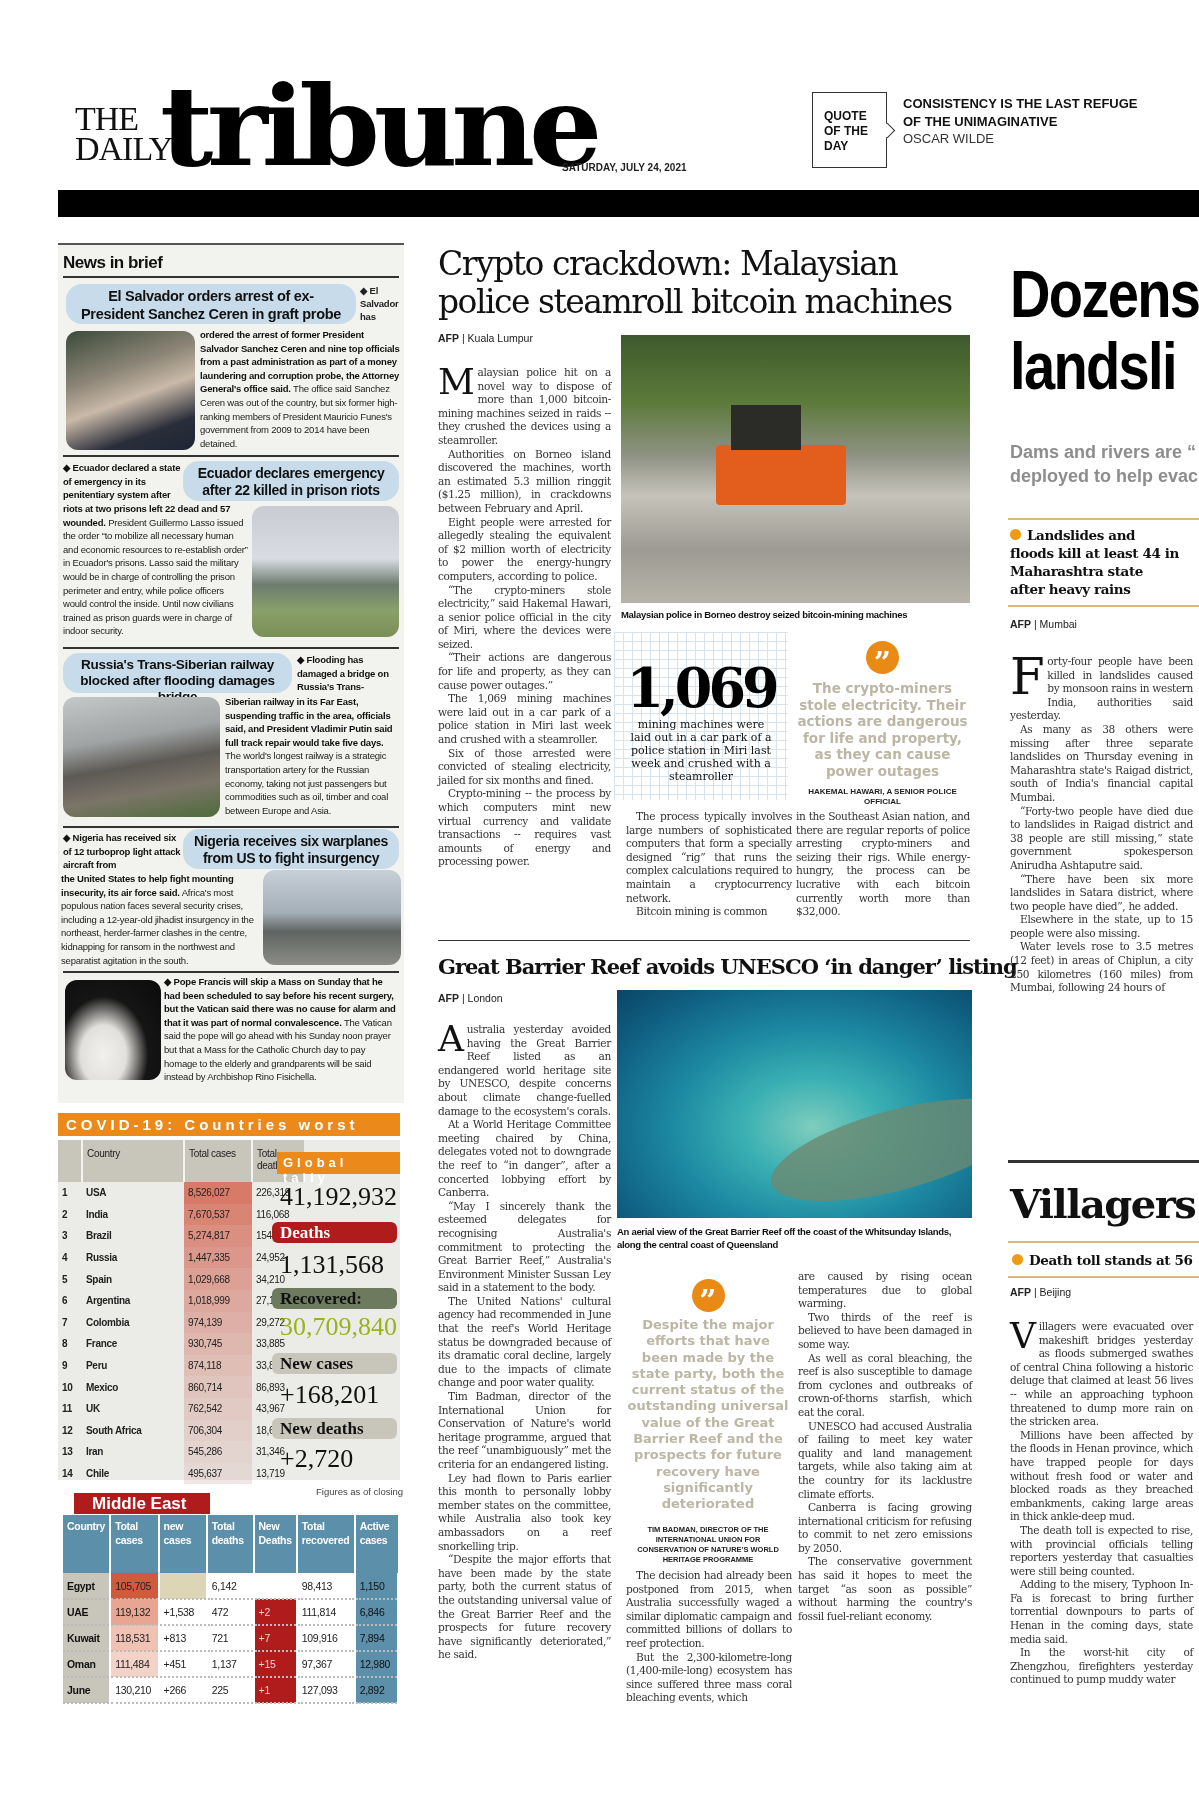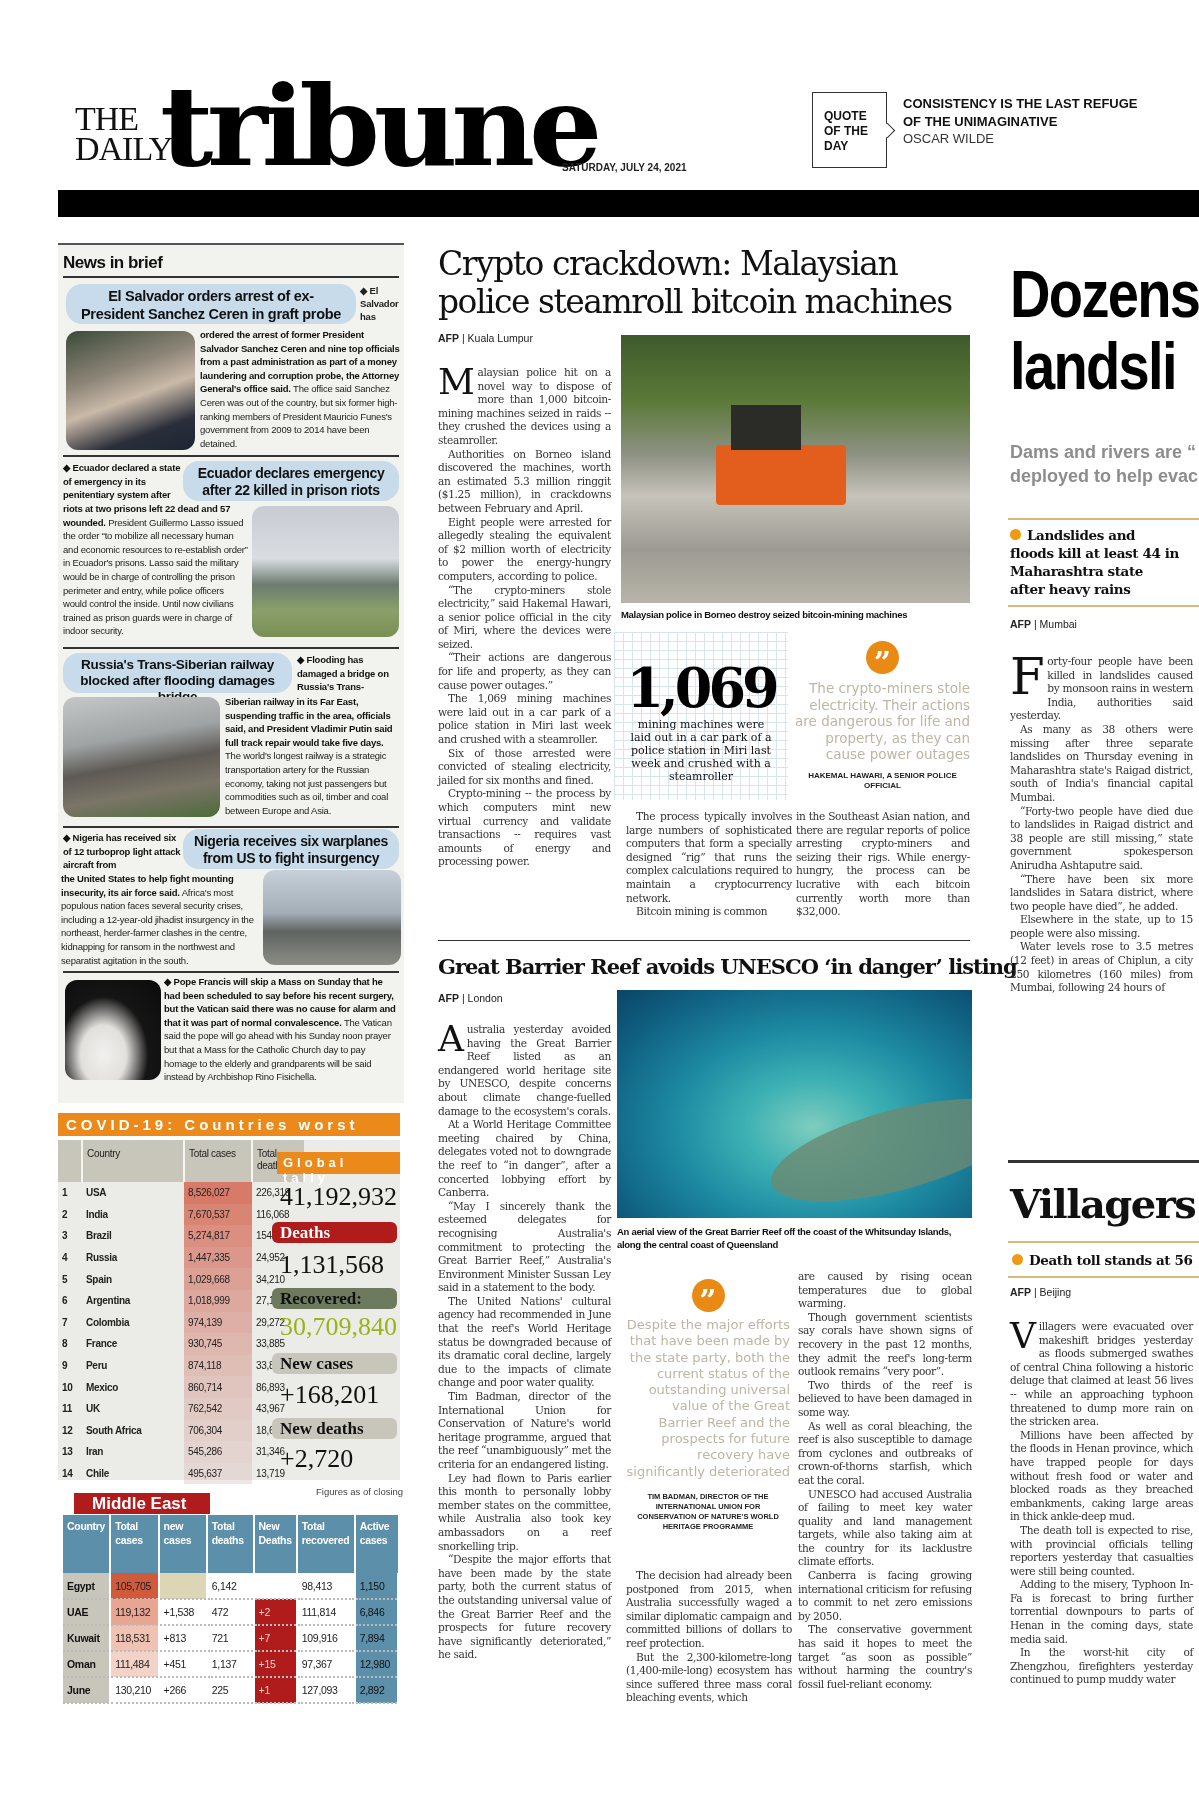--- a/index.html
+++ b/index.html
@@ -41,21 +41,21 @@
 .me td.nd{background:#b01c1c;color:#f3d0d0}
 
 .body{font-family:"DejaVu Serif",serif;font-size:10.6px;line-height:13.6px;color:#333;text-align:justify;letter-spacing:-0.35px}
 .body p{text-indent:10px}
 .body p.first{text-indent:0}
 .dropcap{float:left;font-size:36px;line-height:28px;padding-right:3px;margin-top:2px;color:#111}
 .headline{font-family:"DejaVu Serif",serif;color:#111;letter-spacing:-1.5px}
 .byline{font-family:"Liberation Sans",sans-serif;font-size:10.5px;color:#222}
 .byline b{font-weight:bold}
 .caption{font-family:"Liberation Sans",sans-serif;font-weight:bold;font-size:9.5px;color:#111;letter-spacing:-0.3px;line-height:12.5px}
-.pullquote{font-family:"DejaVu Sans",sans-serif;font-weight:normal;color:#bcb6a4;text-align:right;font-size:13.5px;line-height:16.5px}
+.pullquote{font-family:"DejaVu Sans",sans-serif;font-weight:bold;color:#bcb6a4;text-align:center;font-size:13.5px;line-height:16.5px}
 .qicon{width:33px;height:33px;border-radius:50%;background:#e98a14;color:#fff;font-family:"DejaVu Serif",serif;font-weight:bold;font-size:30px;line-height:44px;text-align:center;margin:0 auto}
 .attrib{font-family:"Liberation Sans",sans-serif;font-weight:bold;font-size:8px;text-align:center;color:#222;line-height:10px}
 .grid{background-color:#fff;background-image:linear-gradient(#d5e4ef 1px,transparent 1px),linear-gradient(90deg,#d5e4ef 1px,transparent 1px);background-size:9px 9px}
 .rule-gold{height:2px;background:#d9b87a}
 .dot{display:inline-block;width:11px;height:11px;border-radius:50%;background:#ef9a10;margin-right:6px;vertical-align:0}
 </style>
 </head>
 <body>
 
 <div class="abs" id="the">
@@ -361,21 +361,20 @@
   <div class="pullquote" style="margin-top:5px;font-size:13px;line-height:16.3px">Despite the major efforts that have been made by the state party, both the current status of the outstanding universal value of the Great Barrier Reef and the prospects for future recovery have significantly deteriorated</div>
   <div class="attrib" style="margin-top:12px;font-size:7.5px">TIM BADMAN, DIRECTOR OF THE INTERNATIONAL UNION FOR CONSERVATION OF NATURE'S WORLD HERITAGE PROGRAMME</div>
 </div>
 
 <div class="abs body" style="left:626px;top:1569px;width:166px">
   <p>The decision had already been postponed from 2015, when Australia successfully waged a similar diplomatic campaign and committed billions of dollars to reef protection.</p>
   <p>But the 2,300-kilometre-long (1,400-mile-long) ecosystem has since suffered three mass coral bleaching events, which</p>
 </div>
 <div class="abs body" style="left:798px;top:1270px;width:174px">
   <p class="first">are caused by rising ocean temperatures due to global warming.</p>
-  <p>Though government scientists say corals have shown signs of recovery in the past 12 months, they admit the reef's long-term outlook remains “very poor”.</p>
   <p>Two thirds of the reef is believed to have been damaged in some way.</p>
   <p>As well as coral bleaching, the reef is also susceptible to damage from cyclones and outbreaks of crown-of-thorns starfish, which eat the coral.</p>
   <p>UNESCO had accused Australia of failing to meet key water quality and land management targets, while also taking aim at the country for its lacklustre climate efforts.</p>
   <p>Canberra is facing growing international criticism for refusing to commit to net zero emissions by 2050.</p>
   <p>The conservative government has said it hopes to meet the target “as soon as possible” without harming the country's fossil fuel-reliant economy.</p>
 </div>
 
 <div class="abs sans" style="left:1010px;top:258px;font-weight:bold;font-size:66px;line-height:72px;letter-spacing:-2px;color:#000;white-space:nowrap;transform:scaleX(.85);transform-origin:left">
   <div>Dozens</div>
   <div>landsli</div>

